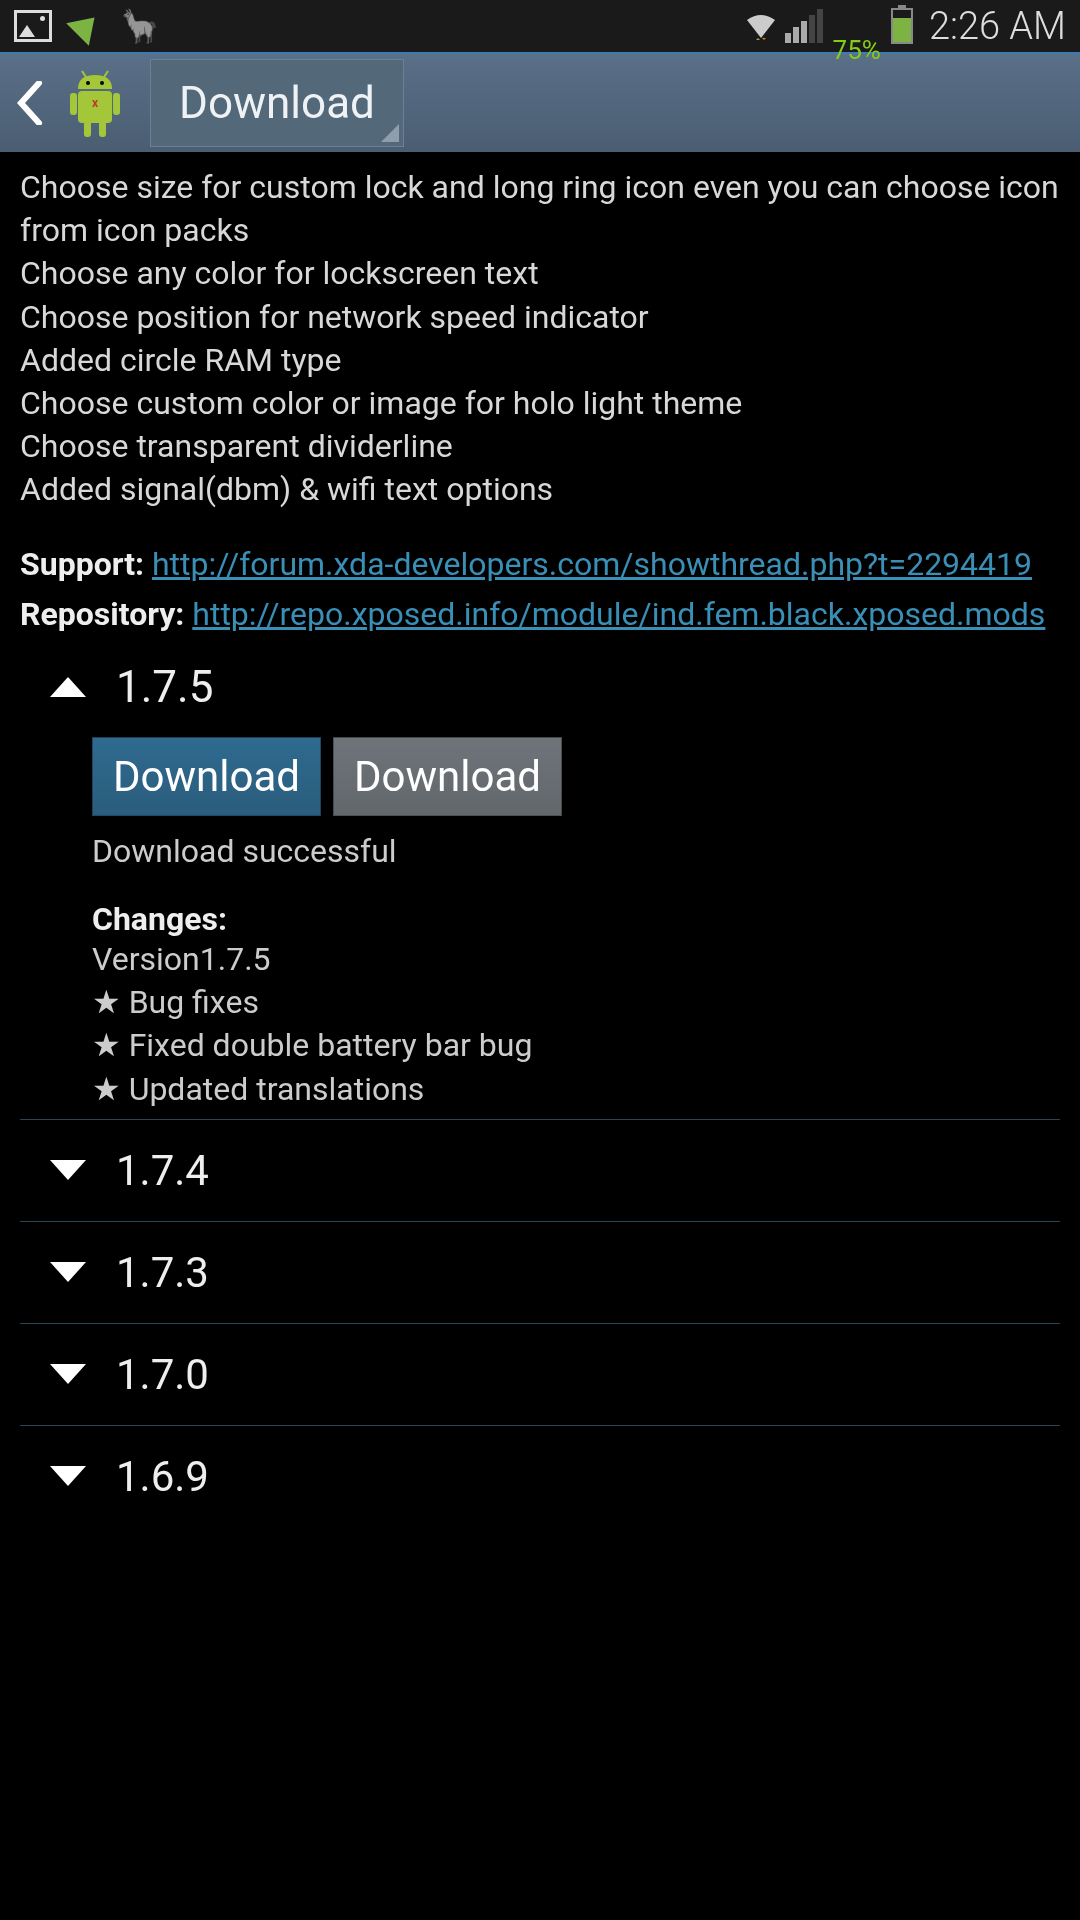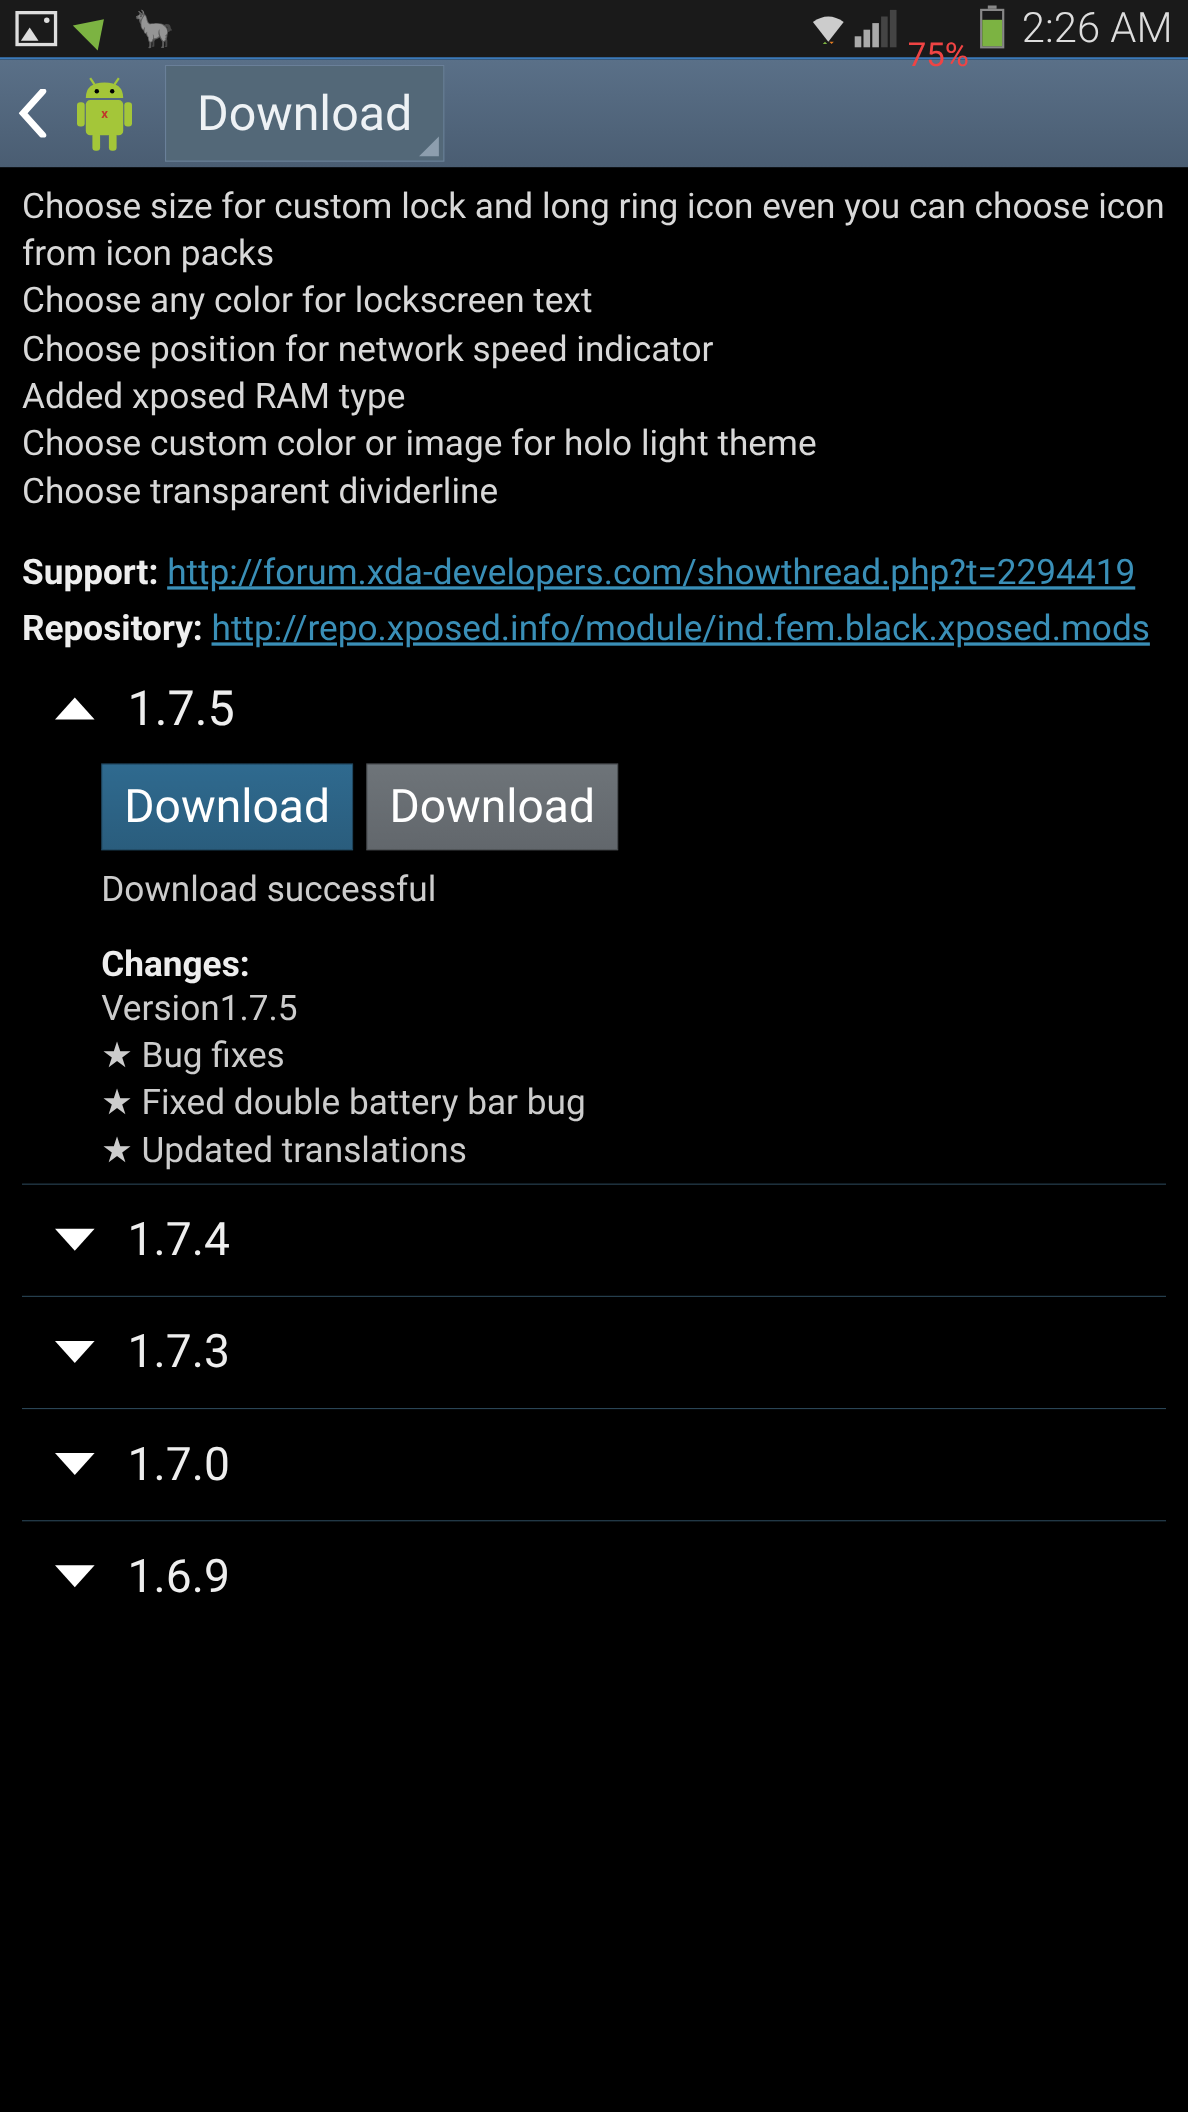--- a/index.html
+++ b/index.html
@@ -80,22 +80,22 @@
       gap: 2px;
     }
     .sbar {
       width: 6px;
       background: #aaa;
     }
     .sbar.empty {
       background: #444;
     }
     .battery-text {
-      color: #ef4444;
-      font-size: 30px;
+      color: #84cc16;
+      font-size: 26px;
       margin-left: 4px;
       margin-top: 48px;
     }
     .battery-icon {
       width: 22px;
       height: 36px;
       border: 2px solid #888;
       position: relative;
       margin-left: 4px;
     }
@@ -332,23 +332,24 @@
   <div class="spinner-tab">
     <span class="spinner-title">Download</span>
   </div>
 </div>
 
 <div class="content">
   <div class="desc-text">
     <div>Choose size for custom lock and long ring icon even you can choose icon from icon packs</div>
     <div>Choose any color for lockscreen text</div>
     <div>Choose position for network speed indicator</div>
-    <div>Added xposed RAM type</div>
+    <div>Added circle RAM type</div>
     <div>Choose custom color or image for holo light theme</div>
     <div>Choose transparent dividerline</div>
+    <div>Added signal(dbm) &amp; wifi text options</div>
   </div>
 
   <div class="meta-row">
     <span class="meta-label">Support:</span>
     <a class="link">http://forum.xda-developers.com/showthread.php?t=2294419</a>
   </div>
   <div class="meta-row" style="margin-top:6px">
     <span class="meta-label">Repository:</span>
     <a class="link">http://repo.xposed.info/module/ind.fem.black.xposed.mods</a>
   </div>

